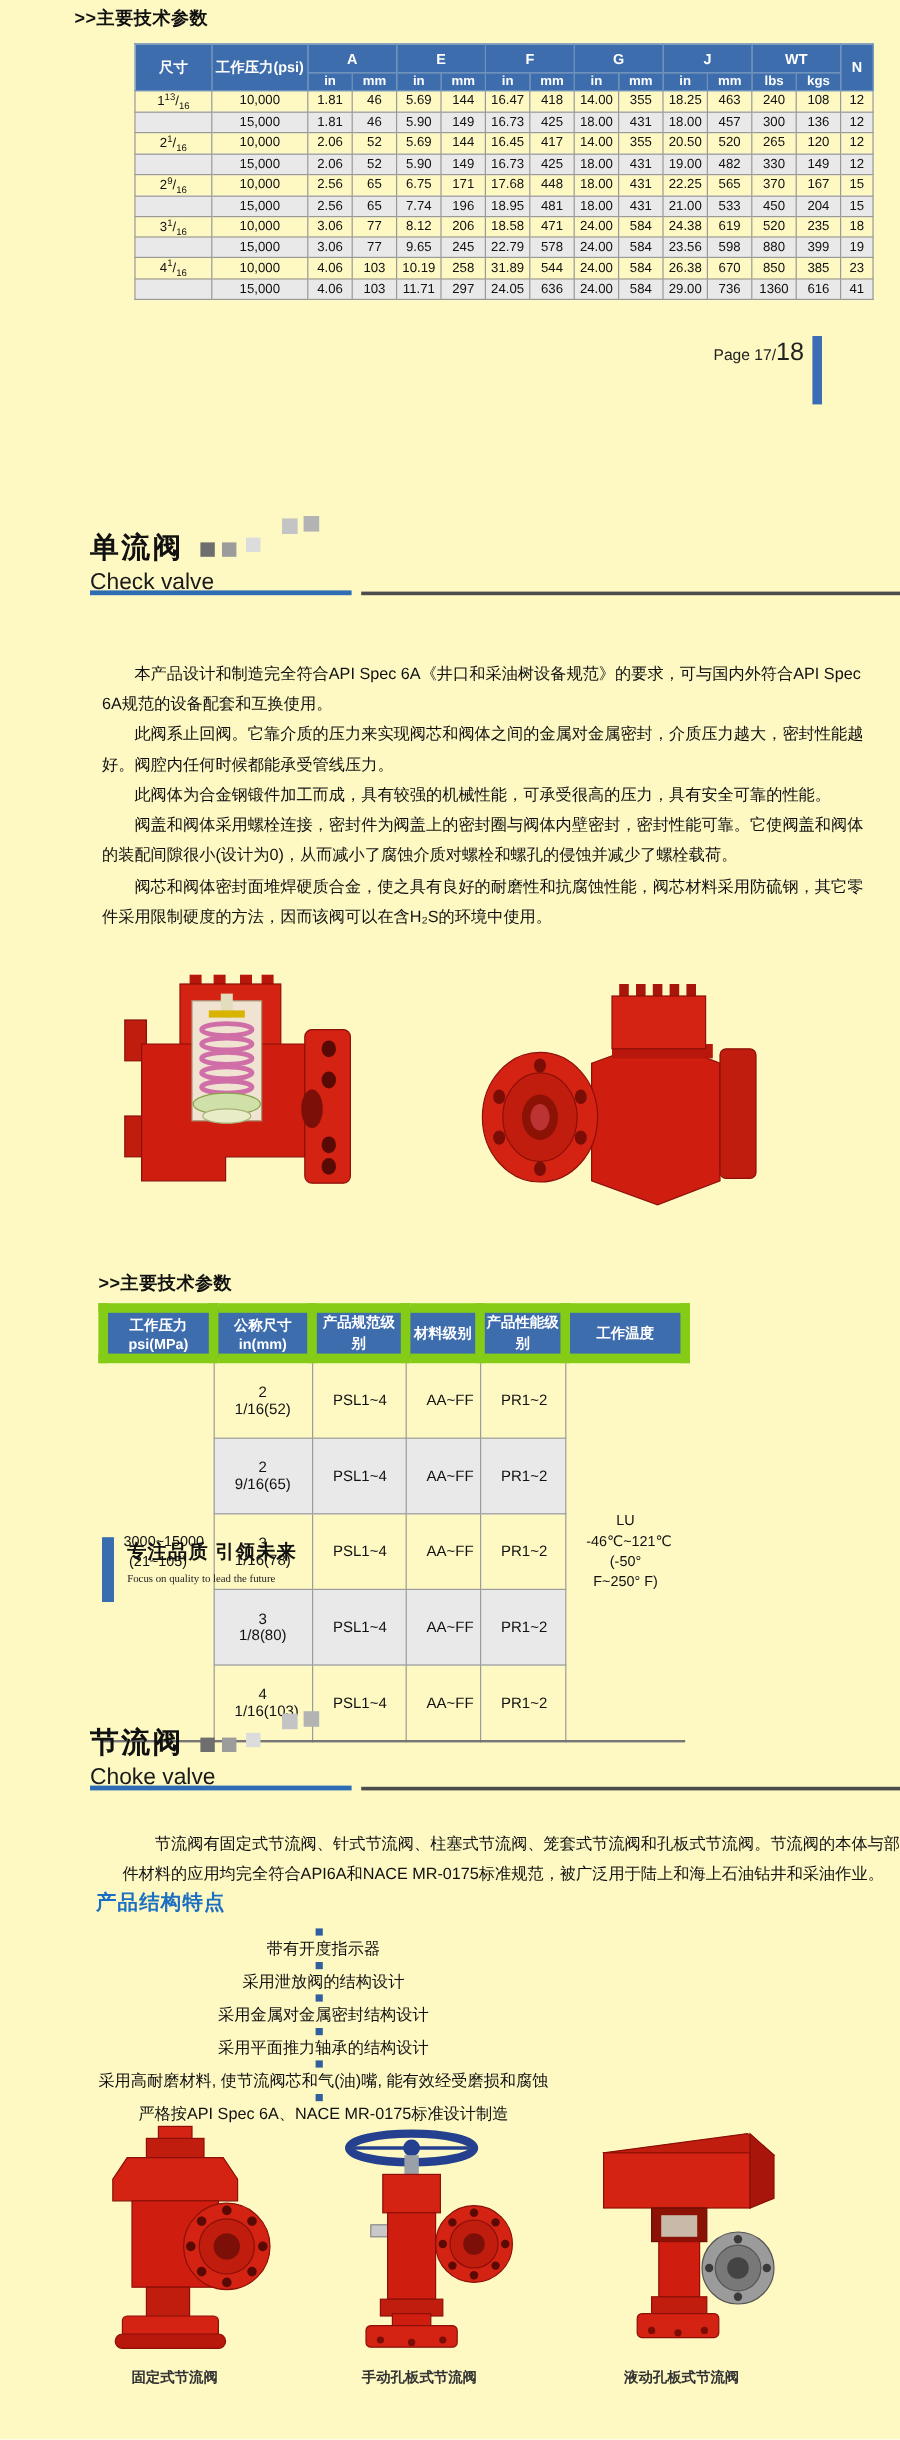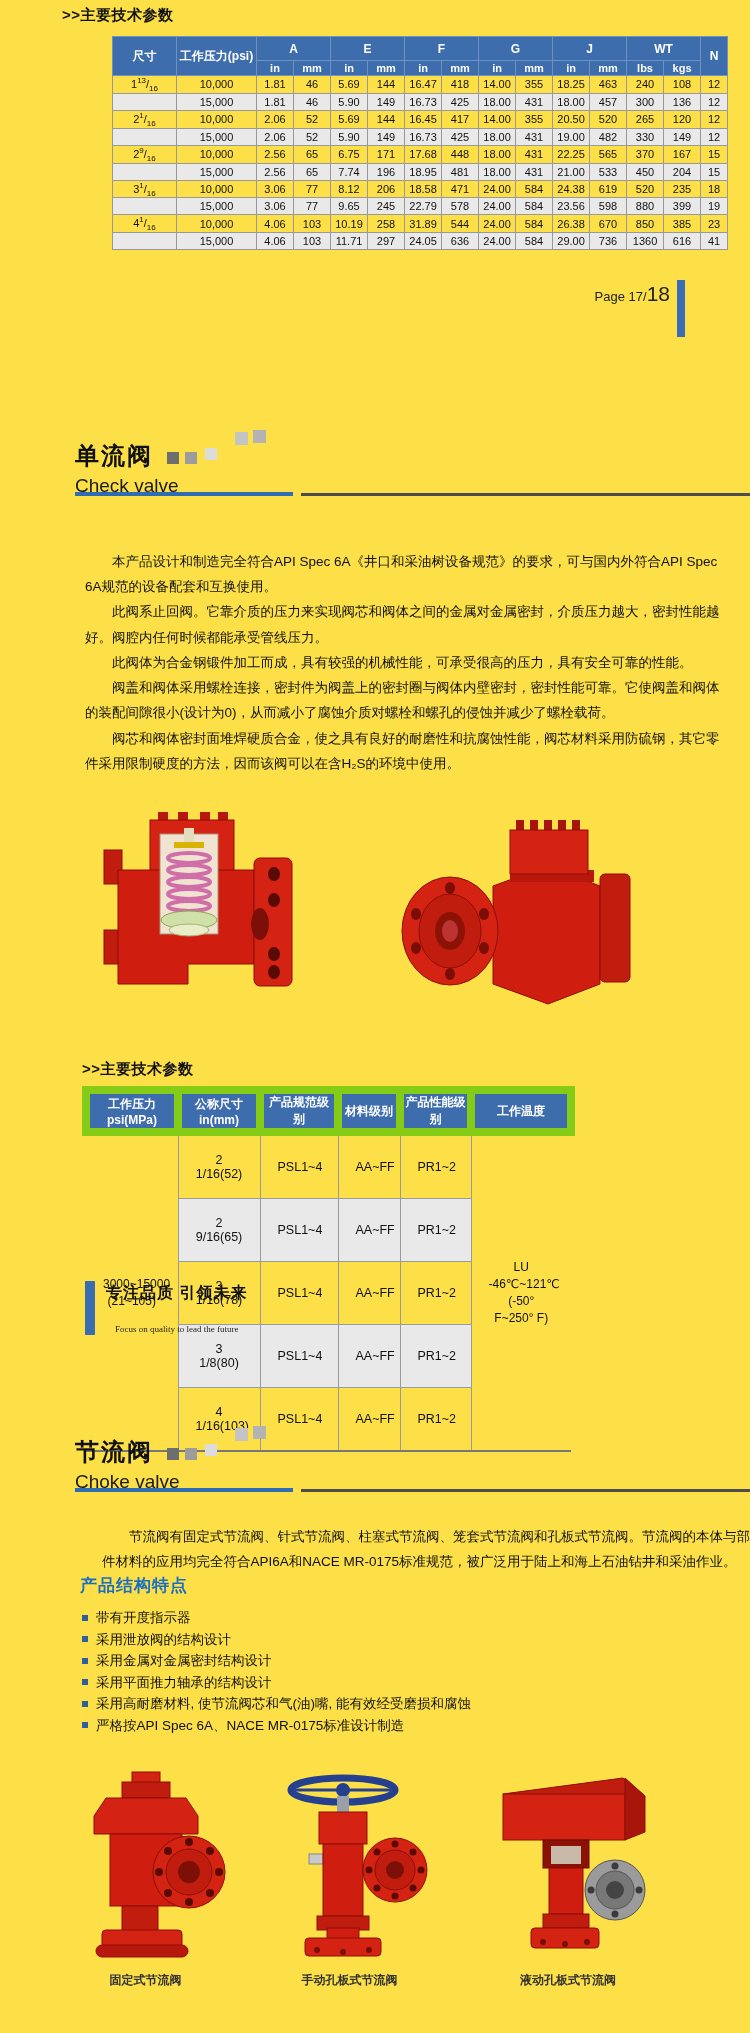--- a/index.html
+++ b/index.html
@@ -1,18 +1,18 @@
 <!DOCTYPE html>
 <html><head>
 <meta charset="utf-8">
 <style>
   * { margin:0; padding:0; box-sizing:border-box; }
   html,body { background:#ffffff; }
   body { width:750px; font-family:"Liberation Sans","DejaVu Sans",sans-serif; color:#000; }
-  .page { position:relative; width:750px; height:2033px; background:#fde047; overflow:hidden; }
+  .page { position:relative; width:750px; height:2033px; background:#fef9c3; overflow:hidden; }
 
   
   .params-heading { position:absolute; font-size:15px; font-weight:bold; color:#111; letter-spacing:.5px; }
   .h-params1 { left:62px; top:6px; }
   .h-params2 { left:82px; top:1060px; }
 
   
   .t1-wrap { position:absolute; left:75px; top:36px;padding-left:37px; }
   #table1 { border-collapse:collapse; table-layout:fixed; width:615px; font-size:11px; }
   #table1 th { background:#3d6dad; color:#fff; font-weight:bold; border:1px solid #6f92bd; text-align:center; }
@@ -61,26 +61,26 @@
   #table2 td { text-align:center; height:25px; font-size:12.5px; color:#111; padding:17px; }
   #table2 td.mid { border:1px solid #9b9b9b; }
   #table2 td.stripe { background:#e9e9e9; }
   #table2 td.side { border:none; font-size:12px; line-height:1.4; }
 
   
   .slogan { position:absolute; left:85px; top:1281px; display:flex; }
   .slogan-bar { width:10px; height:54px; background:#3a6cb0; }
   .slogan-text { margin-left:11px; padding-top:2px; }
   .slogan-cn { font-size:16px; font-weight:bold; color:#111; letter-spacing:1px; }
-  .slogan-en { font-size:9px; font-family:"Liberation Serif","DejaVu Serif",serif; color:#222; margin-top:20px;text-align:center; }
+  .slogan-en { font-size:9px; font-family:"Liberation Serif","DejaVu Serif",serif; color:#222; margin-top:6px; }
 
   
   .features-h { position:absolute; left:80px; top:1574px; font-size:17px; font-weight:bold; color:#1b6fc3; letter-spacing:1px; }
   .features { position:absolute; left:82px; top:1607px; list-style:none; }
-  .features li { font-size:13.5px; color:#111; line-height:21.5px; display:flex; align-items:center; }
+  .features li { font-size:13.5px; color:#111; line-height:21.5px; display:flex; align-items:center;flex-direction:column; }
   .features .marker { width:6px; height:6px; background:#2f5f9e; margin-right:8px; flex:none; }
 
   
   .figure { position:absolute; top:1770px; text-align:center; }
   .fig1 { left:58px; width:175px; }
   .fig2 { left:262px; width:175px; }
   .fig3 { left:468px; width:200px; }
   .figure .caption { font-size:12px; font-weight:bold; color:#333; margin-top:6px; }
 </style>
 </head>

